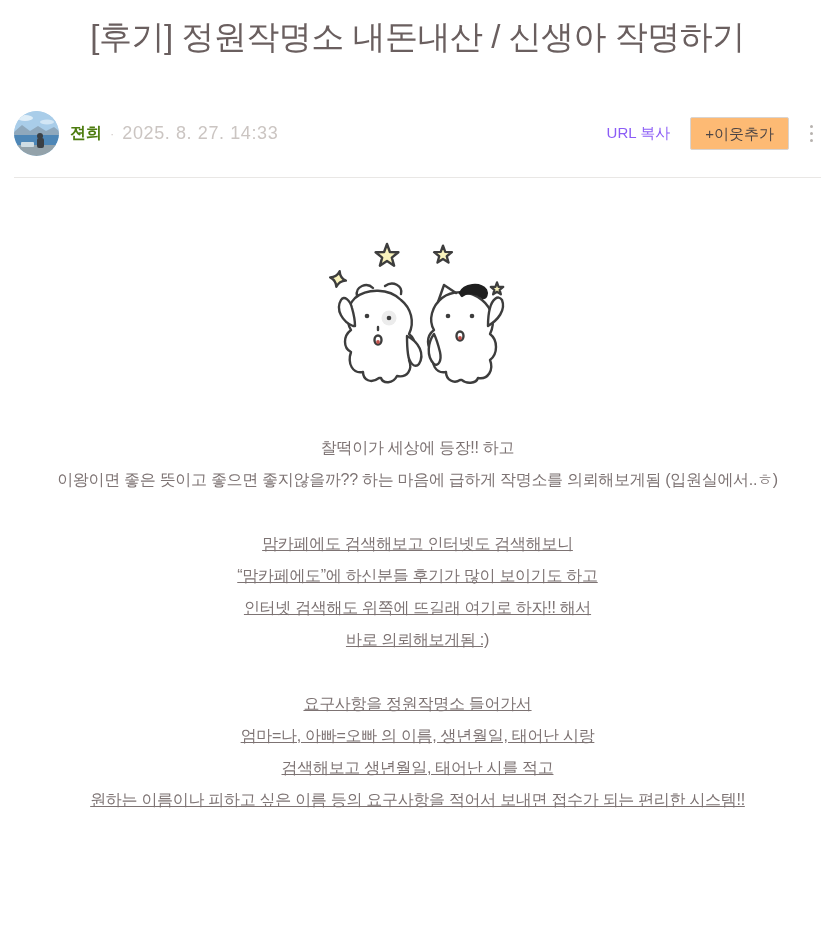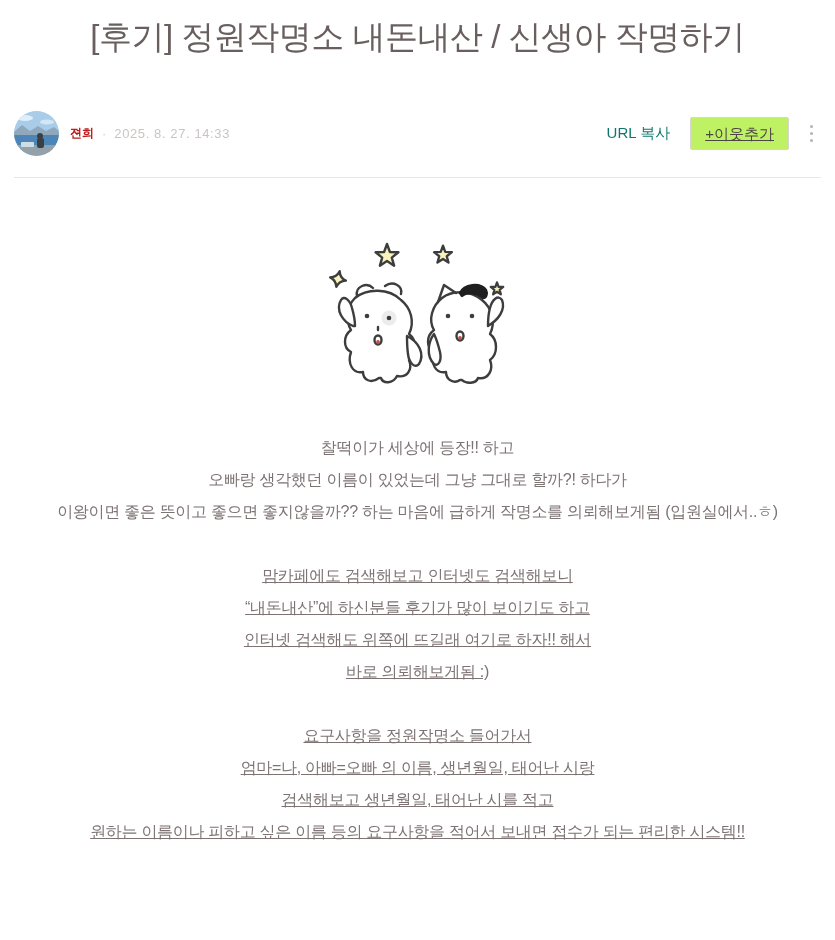--- a/index.html
+++ b/index.html
@@ -24,30 +24,30 @@
   
   .author-bar {
     display: flex; align-items: center;
     margin: 50px 13px 0 14px; height: 46px;
   }
   .avatar {
     width: 45px; height: 45px; border-radius: 50%; overflow: hidden;
     flex: 0 0 45px; margin-right: 11px; cursor: pointer; background:#a9cde9;
   }
   .avatar svg { display: block; }
-  .author-name { font-size: 12px; font-weight: 700; color: #b91c1c; cursor: pointer; }
+  .author-name { font-size: 16px; font-weight: 700; color: #4d7c0f; cursor: pointer; }
   .dot-sep { color: #d3cdca; margin: 0 8px; font-size: 13px; }
-  .post-date { font-size: 13px; color: #cbc5c2; letter-spacing: 0.6px; }
+  .post-date { font-size: 18px; color: #cbc5c2; letter-spacing: 0.6px; }
   .flex-spacer { flex: 1; }
-  .url-copy { font-size: 15px; color: #0f766e; margin-right: 20px; cursor: pointer; }
+  .url-copy { font-size: 15px; color: #8b5cf6; margin-right: 20px; cursor: pointer; }
   .add-neighbor-btn {
     font-family: "Liberation Sans", sans-serif;
-    font-size: 15px; color: #4d4545; background: #bef264;
+    font-size: 15px; color: #4d4545; background: #fdba74;
     border: 1px solid #d9d4d1; border-radius: 2px;
-    padding: 8px 14px; cursor: pointer; line-height: 1; text-decoration: underline;
+    padding: 8px 14px; cursor: pointer; line-height: 1;
   }
   .more-menu {
     width: 22px; height: 34px; margin-left: 11px;
     display: flex; flex-direction: column; align-items: center; justify-content: center;
     gap: 4px; cursor: pointer;
   }
   .more-menu i { width: 3px; height: 3px; border-radius: 50%; background: #b7b2af; display: block; }
 
   
   .divider { border: none; border-top: 1px solid #e9e7e5; margin: 21px 14px 0; }
@@ -149,26 +149,25 @@
         <circle cx="46" cy="34" r="2.3" fill="#3d3d3d" stroke="none"></circle>
         <ellipse cx="34" cy="54" rx="3.5" ry="4.5" fill="#ffffff"></ellipse>
         <ellipse cx="34" cy="56" rx="1.9" ry="2.1" fill="#c0504a" stroke="none"></ellipse>
       </g>
     </svg>
   </div>
 
   <div class="post-body">
     <div class="para">
       <div class="line">찰떡이가 세상에 등장!! 하고</div>
-      <div class="line">오빠랑 생각했던 이름이 있었는데 그냥 그대로 할까?! 하다가</div>
       <div class="line">이왕이면 좋은 뜻이고 좋으면 좋지않을까?? 하는 마음에 급하게 작명소를 의뢰해보게됨 (입원실에서..ㅎ)</div>
     </div>
     <div class="para">
       <div class="line">맘카페에도 검색해보고 인터넷도 검색해보니</div>
-      <div class="line">“내돈내산”에 하신분들 후기가 많이 보이기도 하고</div>
+      <div class="line">“맘카페에도”에 하신분들 후기가 많이 보이기도 하고</div>
       <div class="line">인터넷 검색해도 위쪽에 뜨길래 여기로 하자!! 해서</div>
       <div class="line">바로 의뢰해보게됨 :)</div>
     </div>
     <div class="para">
       <div class="line">요구사항을 정원작명소 들어가서</div>
       <div class="line">엄마=나, 아빠=오빠 의 이름, 생년월일, 태어난 시랑</div>
       <div class="line">검색해보고 생년월일, 태어난 시를 적고</div>
       <div class="line">원하는 이름이나 피하고 싶은 이름 등의 요구사항을 적어서 보내면 접수가 되는 편리한 시스템!!</div>
     </div>
   </div>

